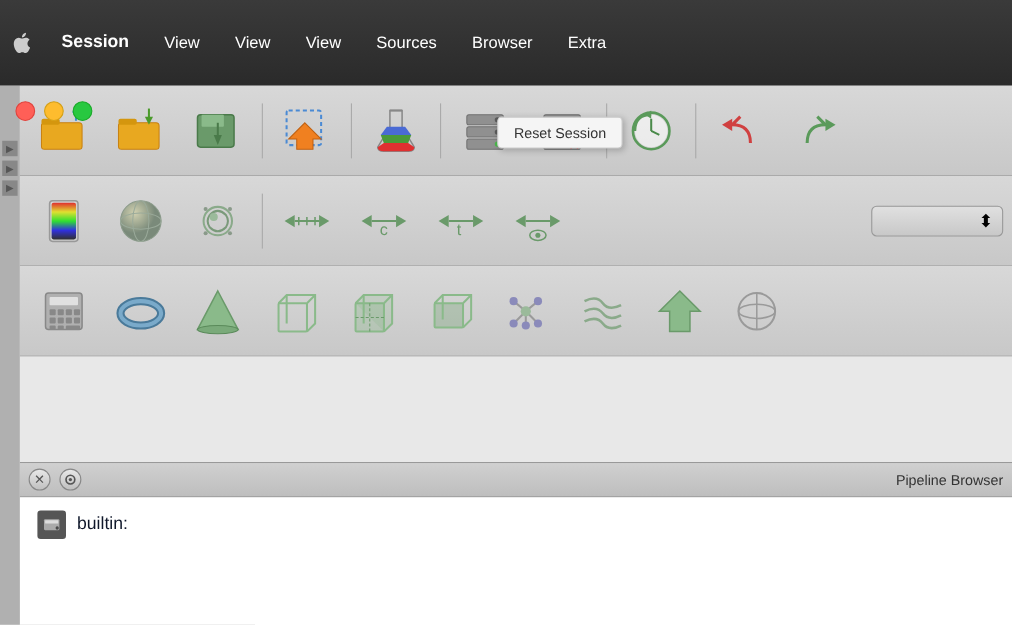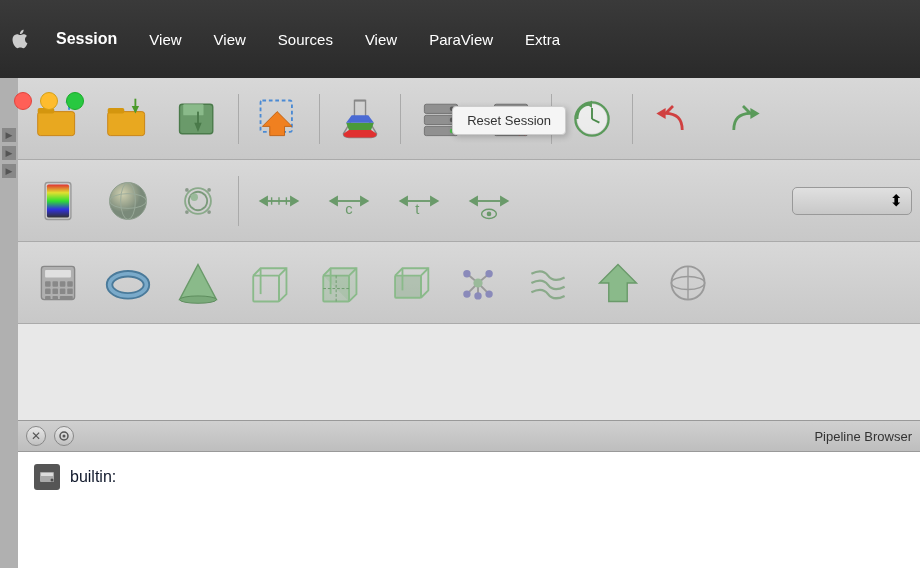--- a/index.html
+++ b/index.html
@@ -269,23 +269,23 @@
 <div class="title-bar">
   <div class="apple-logo">
     <svg viewBox="0 0 24 24" xmlns="http://www.w3.org/2000/svg">
       <path d="M18.71 19.5c-.83 1.24-1.71 2.45-3.05 2.47-1.34.03-1.77-.79-3.29-.79-1.53 0-2 .77-3.27.82-1.31.05-2.3-1.32-3.14-2.53C4.25 17 2.94 12.45 4.7 9.39c.87-1.52 2.43-2.48 4.12-2.51 1.28-.02 2.5.87 3.29.87.78 0 2.26-1.07 3.8-.91.65.03 2.47.26 3.64 1.98-.09.06-2.17 1.28-2.15 3.81.03 3.02 2.65 4.03 2.68 4.04-.03.07-.42 1.44-1.38 2.83M13 3.5c.73-.83 1.94-1.46 2.94-1.5.13 1.17-.34 2.35-1.04 3.19-.69.85-1.83 1.51-2.95 1.42-.15-1.15.41-2.35 1.05-3.11z"></path>
     </svg>
   </div>
   <div class="menu-bar">
     <div class="menu-item brand">Session</div>
     <div class="menu-item">View</div>
     <div class="menu-item">View</div>
+    <div class="menu-item">View</div>
     <div class="menu-item">Sources</div>
-    <div class="menu-item">View</div>
-    <div class="menu-item">ParaView</div>
+    <div class="menu-item">Browser</div>
     <div class="menu-item">Extra</div>
   </div>
 </div>
 
 <div class="window-area">
 
   <div class="traffic-lights">
     <div class="traffic-light tl-red"></div>
     <div class="traffic-light tl-yellow"></div>
     <div class="traffic-light tl-green"></div>

